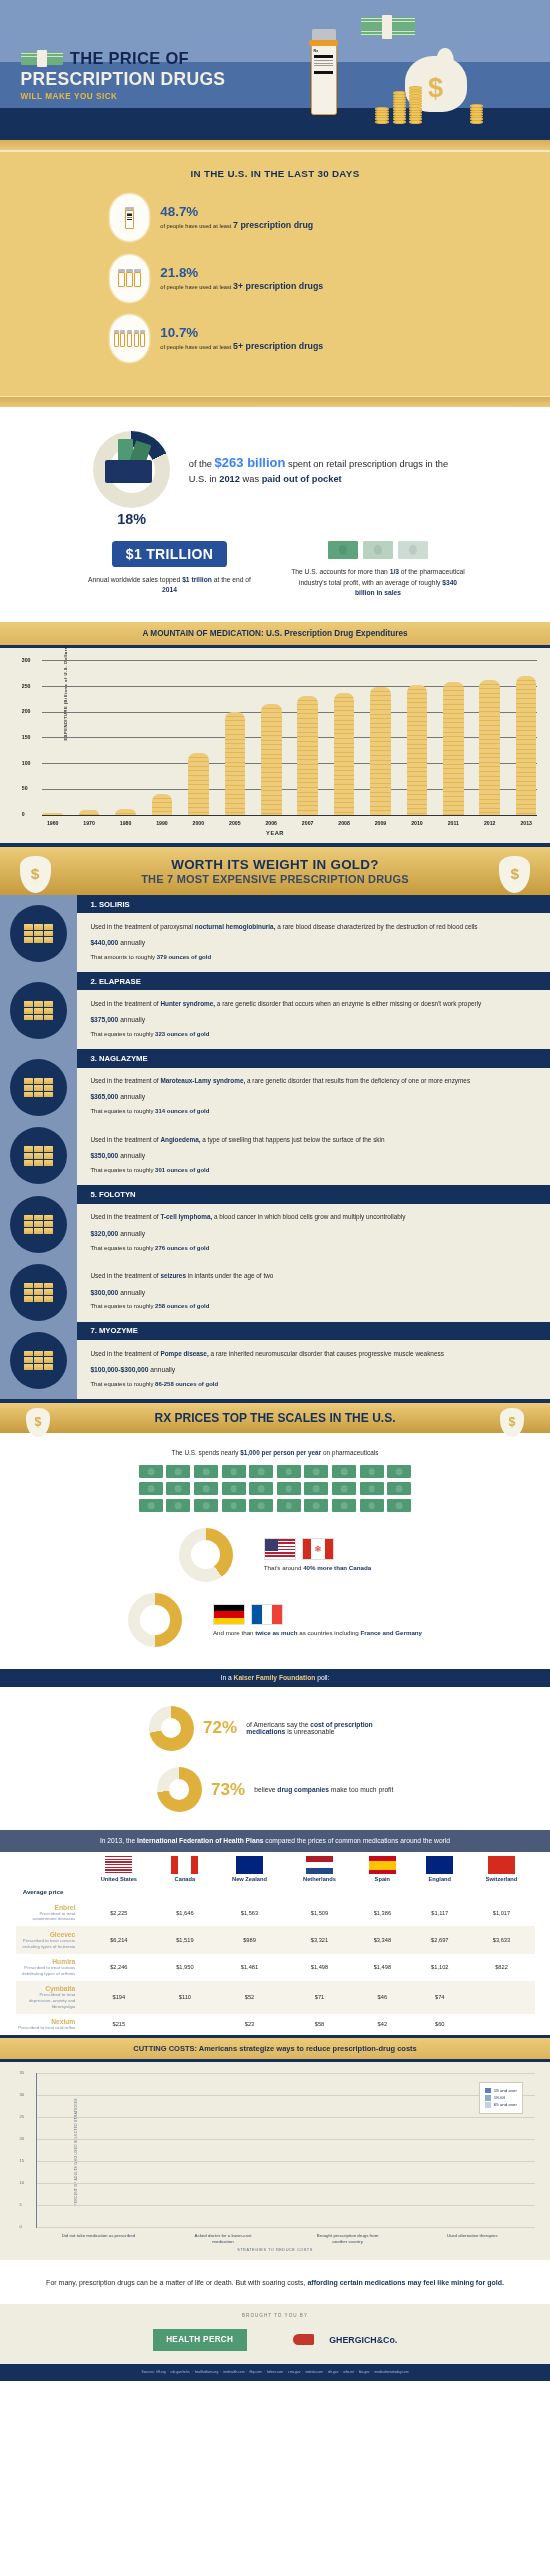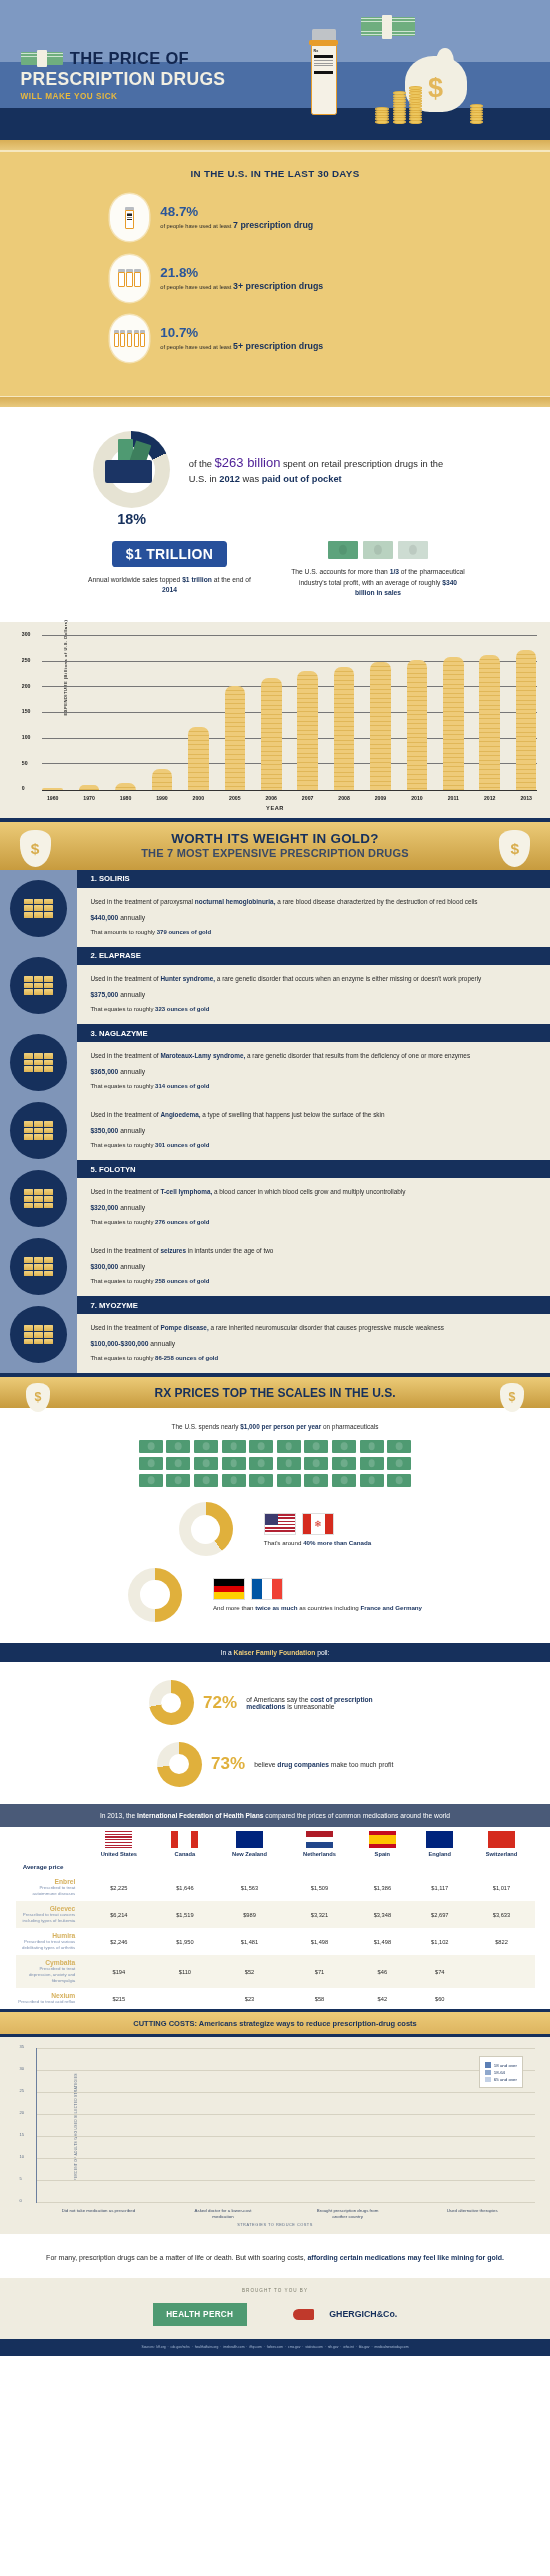--- a/index.html
+++ b/index.html
@@ -54,21 +54,21 @@
   .panel-white { background:#fff; padding:24px 0 20.6px; }
   .row-263 { display:flex; align-items:center; justify-content:center; gap:18.5px; }
   .donut-18 { width:77px; height:77px; border-radius:50%; flex:none; position:relative;
     background:conic-gradient(#16305c 0deg 64.8deg, #e6e3d3 64.8deg 360deg); }
   .donut-18::after { content:""; position:absolute; inset:15.5px; border-radius:50%; background:#fff; }
   .wallet { position:absolute; left:11.3px; top:7.2px; width:47px; height:44px; z-index:3; }
   .w-bill { position:absolute; width:15.5px; height:31px; background:#4f9a72; border-radius:1px; }
   .w-body { position:absolute; bottom:0; left:0; width:47px; height:23px; background:#1b3464; border-radius:2.1px; }
   .pct18 { position:absolute; left:0; right:0; bottom:-18.5px; text-align:center; font-size:14.4px; font-weight:bold; color:#16305c; }
   .txt-263 { font-size:9.3px; color:#2a2a2a; line-height:1.5; max-width:268px; }
-  .txt-263 .big { font-size:13px; font-weight:normal; color:#4c1d95; }
+  .txt-263 .big { font-size:13px; font-weight:bold; color:#3b82f6; }
   .txt-263 b { color:#16305c; }
 
   
   .panel-tril { background:#fff; padding:12.4px 0 23px; display:flex; justify-content:center; gap:36px; }
   .tril-left { width:170px; text-align:center; }
   .tril-badge { display:inline-block; background:#27509b; color:#fff; font-size:14px; font-weight:bold; padding:4.6px 13.4px; border-radius:3.6px; letter-spacing:0.3px; }
   .tril-cap { margin-top:8.2px; font-size:6.7px; color:#2a2a2a; line-height:1.6; }
   .tril-cap b { color:#16305c; }
   .tril-right { width:175px; text-align:center; }
   .bills3 { display:flex; justify-content:center; gap:5.2px; margin-bottom:7.2px; }
@@ -373,20 +373,23 @@
         <span class="bill3" style="background:#5da37c"></span>
         <span class="bill3" style="background:#b9d2c0"></span>
         <span class="bill3" style="background:#cddcd2"></span>
       </div>
       <div class="tril-cap">
         <span>The U.S. accounts for more than </span><b>1/3</b><span> of the pharmaceutical industry's total profit, with an average of roughly </span><b>$340 billion in sales</b>
       </div>
     </div>
   </div>
 
+  <div class="chart-head">
+    <h2>A MOUNTAIN OF MEDICATION: U.S. Prescription Drug Expenditures</h2>
+  </div>
   <div class="chart-wrap">
     <div class="chart-area" id="chartArea">
       <div class="ylab">EXPENDITURE (Billions of U.S. Dollars)</div>
     <div class="gridline" style="bottom: 0%; background: transparent;">
           <span class="gl-label">0</span>
         </div>
         <div class="gridline" style="bottom: 16.6667%;">
           <span class="gl-label">50</span>
         </div>
         <div class="gridline" style="bottom: 33.3333%;">

